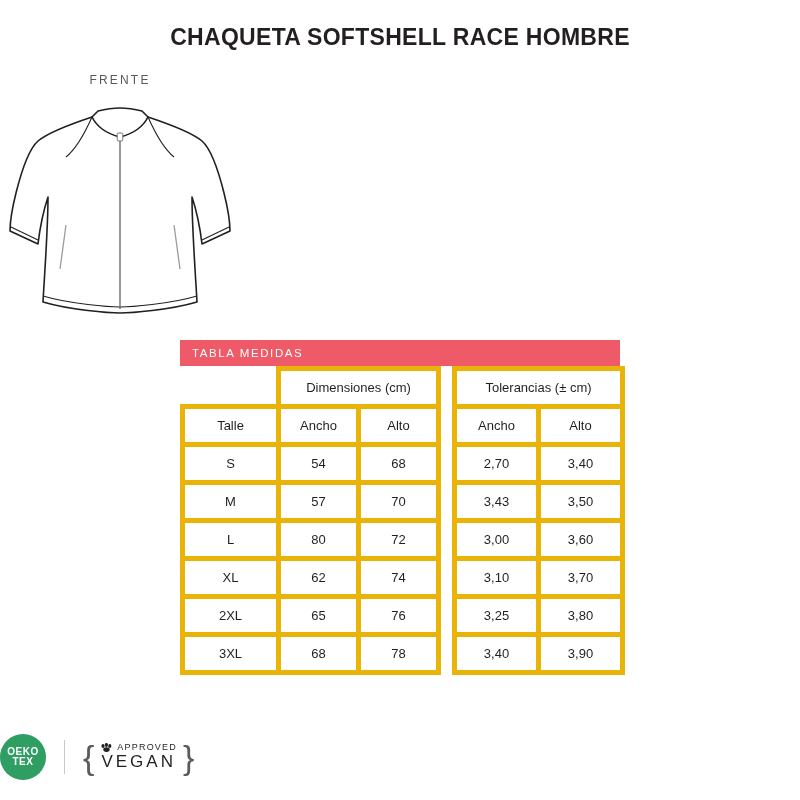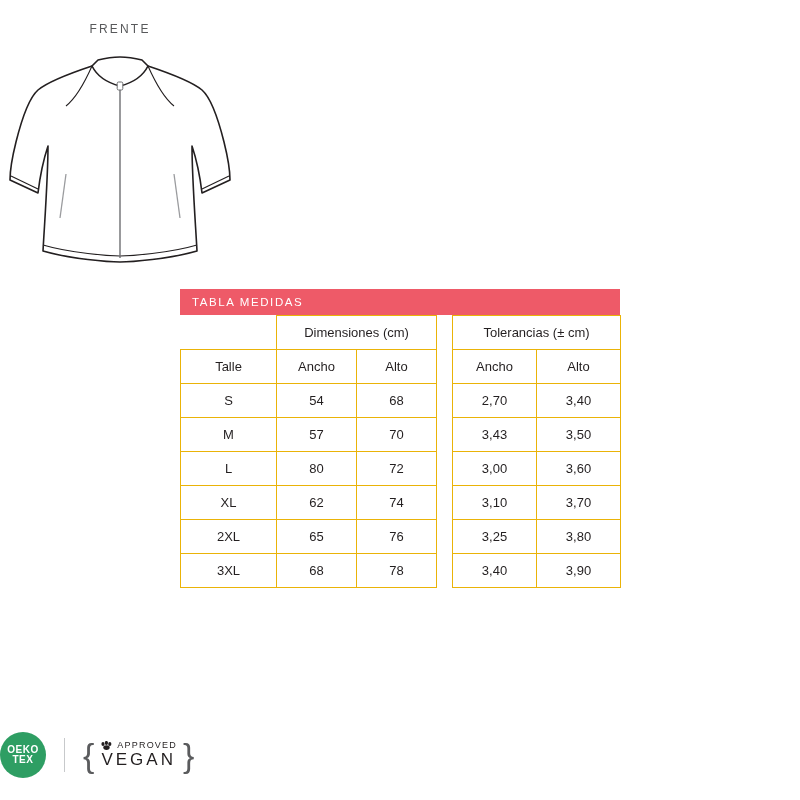--- a/index.html
+++ b/index.html
@@ -69,21 +69,21 @@
     letter-spacing: 1.6px;
     padding: 7px 12px;
     box-sizing: border-box;
   }
   table.size-table {
     border-collapse: collapse;
     width: 440px;
     table-layout: fixed;
   }
   table.size-table td, table.size-table th {
-    border: 1px solid #eab308;
+    border: 5px solid #eab308;
     text-align: center;
     font-size: 13px;
     font-weight: normal;
     color: #231f20;
     height: 33px;
     padding: 0;
   }
   .grp-head {
     font-size: 13.5px;
   }
@@ -171,20 +171,21 @@
   .footnote {
     font-size: 11.5px;
     color: #231f20;
   }
 </style>
 </head>
 <body>
 
 <div class="page">
 
+  <div class="title">CHAQUETA SOFTSHELL RACE HOMBRE</div>
 
   <div class="views">
 
     <div class="view">
       <div class="view-label">FRENTE</div>
       <div class="jacket-wrap">
         <svg width="240" height="225" viewBox="0 0 240 225" fill="none">
           <g stroke="#231f20" stroke-width="1.6" fill="#ffffff" stroke-linejoin="round">
 
             <path d="M92 20 C80 24 50 34 38 44 C30 51 22 72 16 96 C12 112 10 126 10 134 L38 147 C40 130 44 112 48 100 C48 130 45 170 43 205 C70 213 110 216 120 216 C130 216 170 213 197 205 C195 170 192 130 192 100 C196 112 200 130 202 147 L230 134 C230 126 228 112 224 96 C218 72 210 51 202 44 C190 34 160 24 148 20 L120 30 Z"></path>

